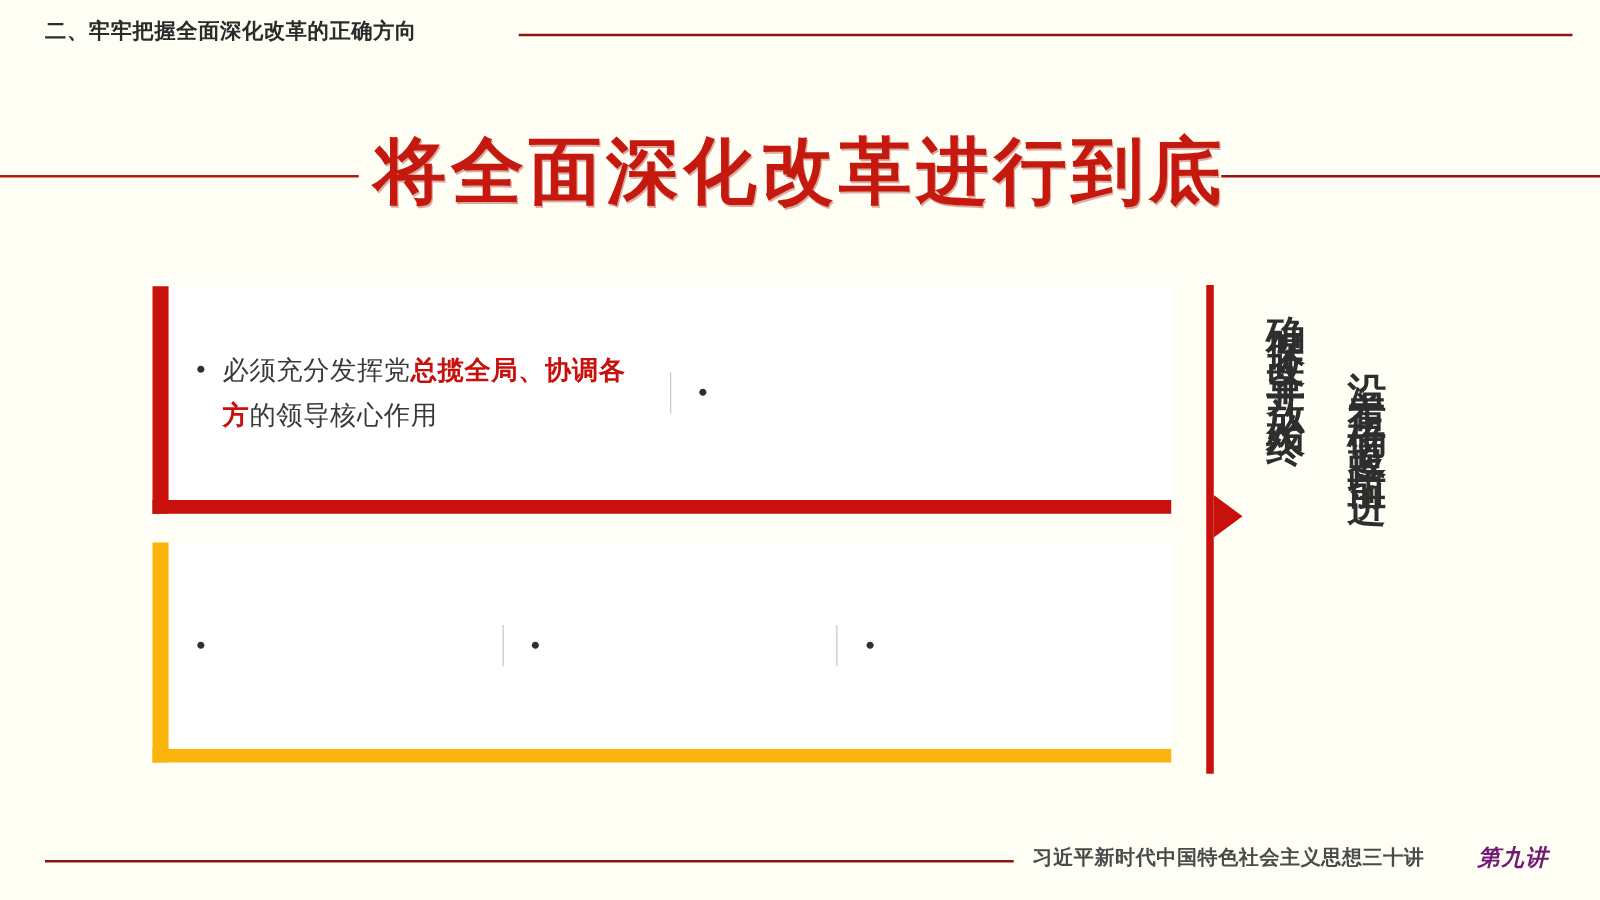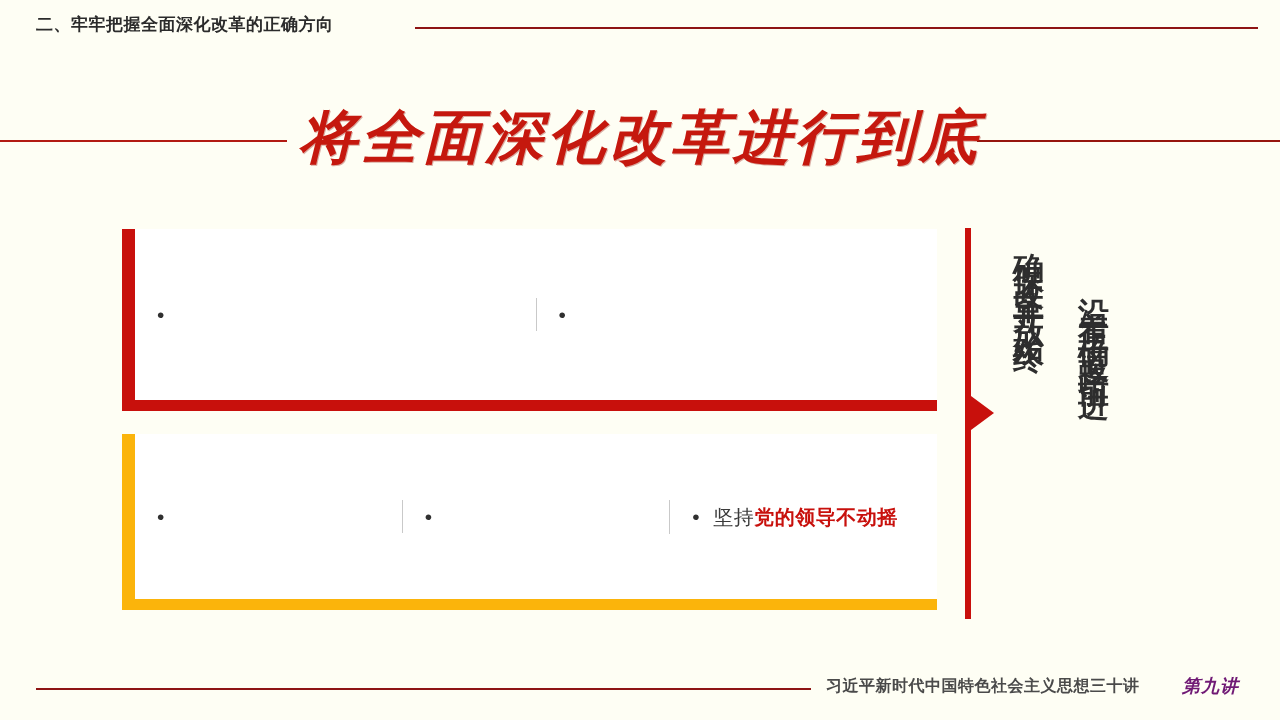--- a/index.html
+++ b/index.html
@@ -70,21 +70,20 @@
     position: absolute;
     left: 0;
     top: 0;
     width: 1280px;
     text-align: center;
     font-family: "DejaVu Serif", "Liberation Serif", serif;
     font-size: 58px;
     font-weight: bold;
     color: #C5180E;
     letter-spacing: 4px;
-    font-style: italic;
     line-height: 84px;
     text-shadow: 1px 1px 0 rgba(150,20,10,0.35);
     white-space: nowrap;
   }
 
   
   .box {
     position: absolute;
     background: #FFFFFF;
     box-sizing: border-box;
@@ -266,20 +265,23 @@
   <div class="slide-title">将全面深化改革进行到底</div>
 </div>
 
 <div class="box" id="box-one">
   <div class="box-accent-left"></div>
   <div class="box-accent-bottom"></div>
   <div class="box-inner">
 
     <div class="cell">
       <span class="bullet-dot">•</span>
+      <span class="bullet-text">
+        <span>必须充分发挥党</span><span class="em">总揽全局、协调各方</span><span>的领导核心作用</span>
+      </span>
     </div>
 
     <div class="cell">
       <span class="bullet-dot">•</span>
     </div>
 
   </div>
 </div>
 
 <div class="box" id="box-two">
@@ -290,23 +292,20 @@
     <div class="cell">
       <span class="bullet-dot">•</span>
     </div>
 
     <div class="cell">
       <span class="bullet-dot">•</span>
     </div>
 
     <div class="cell">
       <span class="bullet-dot">•</span>
-      <span class="bullet-text">
-        <span>坚持</span><span class="em">党的领导不动摇</span>
-      </span>
     </div>
 
   </div>
 </div>
 
 <div class="right-callout">
   <div class="callout-bar"></div>
   <div class="callout-arrow"></div>
 </div>
 <div class="vtext" id="vtext-col1">确保改革开放始终</div>

